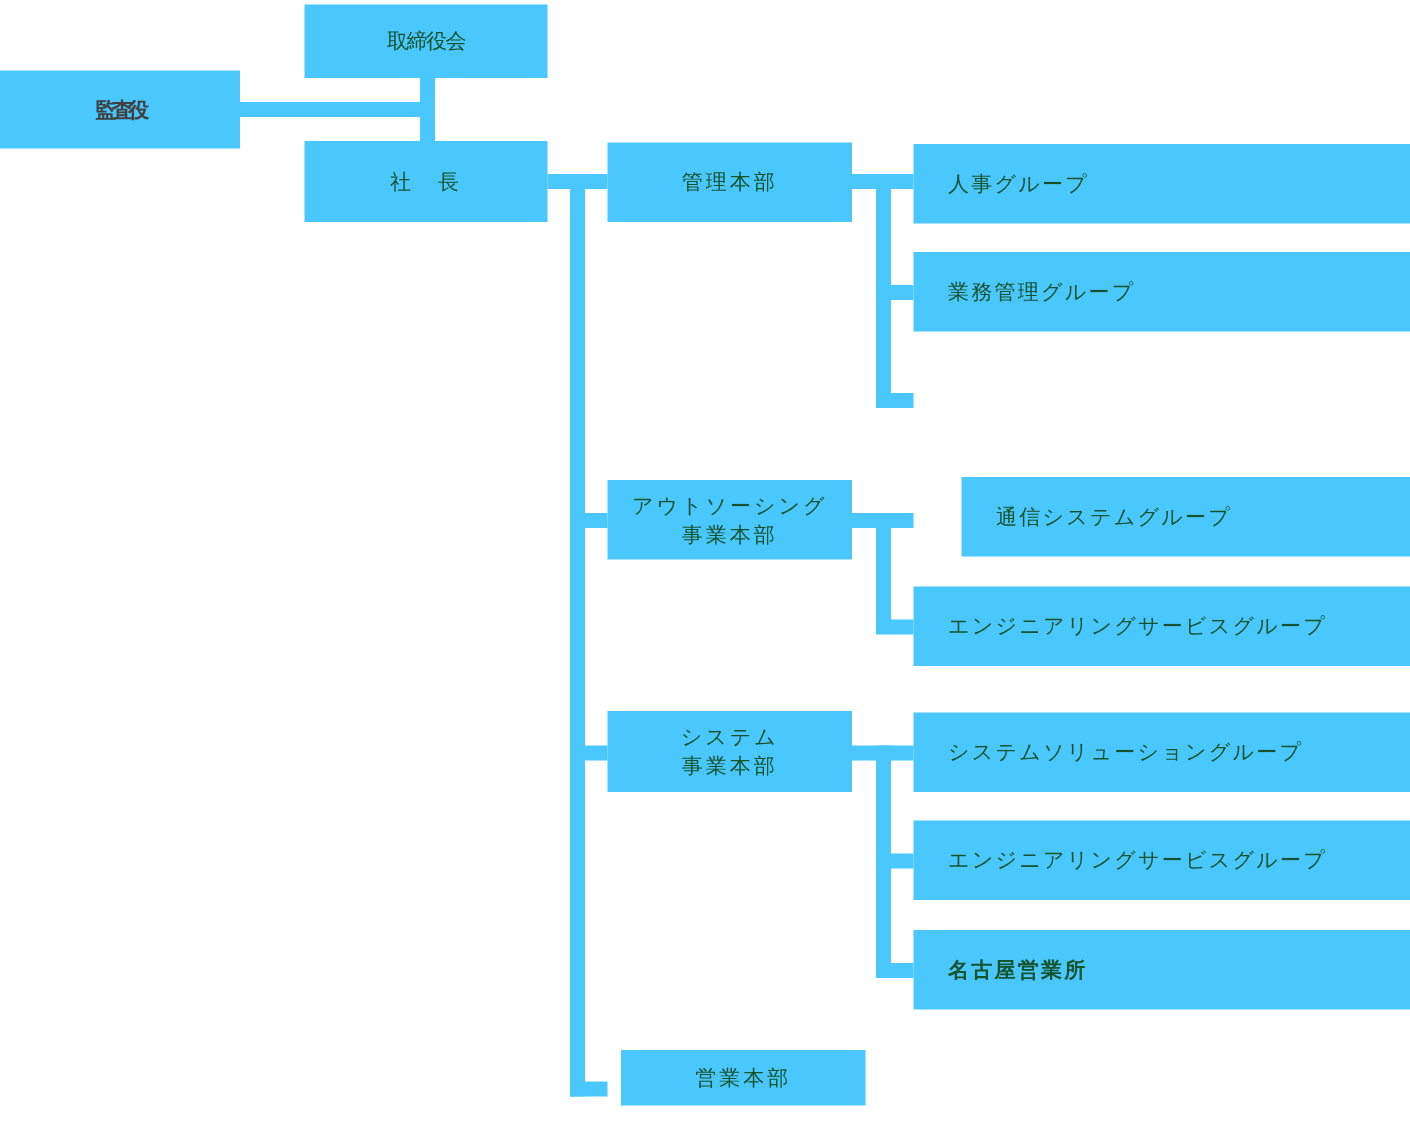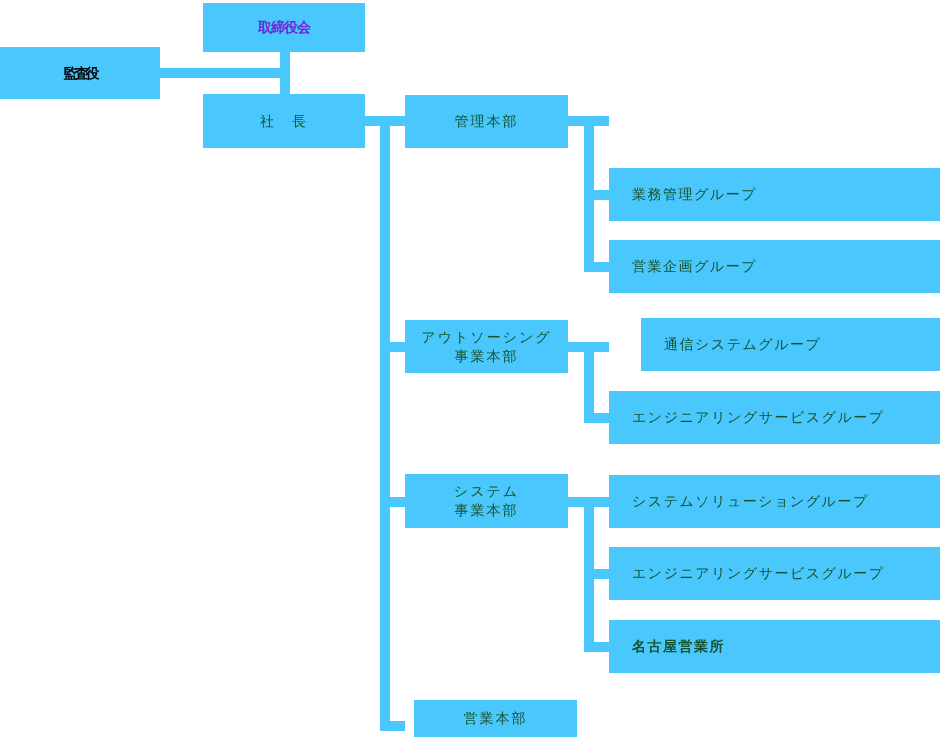--- a/index.html
+++ b/index.html
@@ -24,26 +24,26 @@
     white-space:pre-line;
     line-height:19px;
   }
   .box.left-align{
     justify-content:flex-start;
     text-align:left;
     padding-left:23px;
     letter-spacing:1.5px;
   }
   .box.bold-head{
-    color:#6d28d9;
-    font-weight:bold;
+    color:#14532d;
+    font-weight:normal;
     letter-spacing:-1px;
   }
   .box.squeezed{
-    color:#000000;
+    color:#404040;
     font-weight:bold;
     letter-spacing:-3px;
   }
   .conn{
     position:absolute;
     background:#4AC7FC;
   }
   
   .n-board     {left:203px;top:3px;  width:162px;height:49px;}
   .n-auditor   {left:0px;  top:47px; width:160px;height:52px;}
@@ -110,21 +110,21 @@
   <div class="box squeezed n-auditor">監査役</div>
   <div class="box n-president">社　長</div>
 
   <div class="box n-admin">管理本部</div>
   <div class="box n-outsrc">アウトソーシング
 事業本部</div>
   <div class="box n-system">システム
 事業本部</div>
   <div class="box n-sales">営業本部</div>
 
+  <div class="box left-align n-hr">人事グループ</div>
   <div class="box left-align n-biz">業務管理グループ</div>
-  <div class="box left-align n-plan">営業企画グループ</div>
   <div class="box left-align n-telecom">通信システムグループ</div>
   <div class="box left-align n-customer">エンジニアリングサービスグループ</div>
   <div class="box left-align n-syssol">システムソリューショングループ</div>
   <div class="box left-align n-eng">エンジニアリングサービスグループ</div>
   <div class="box left-align n-nagoya">名古屋営業所</div>
 
 </div>
 
 </body></html>

